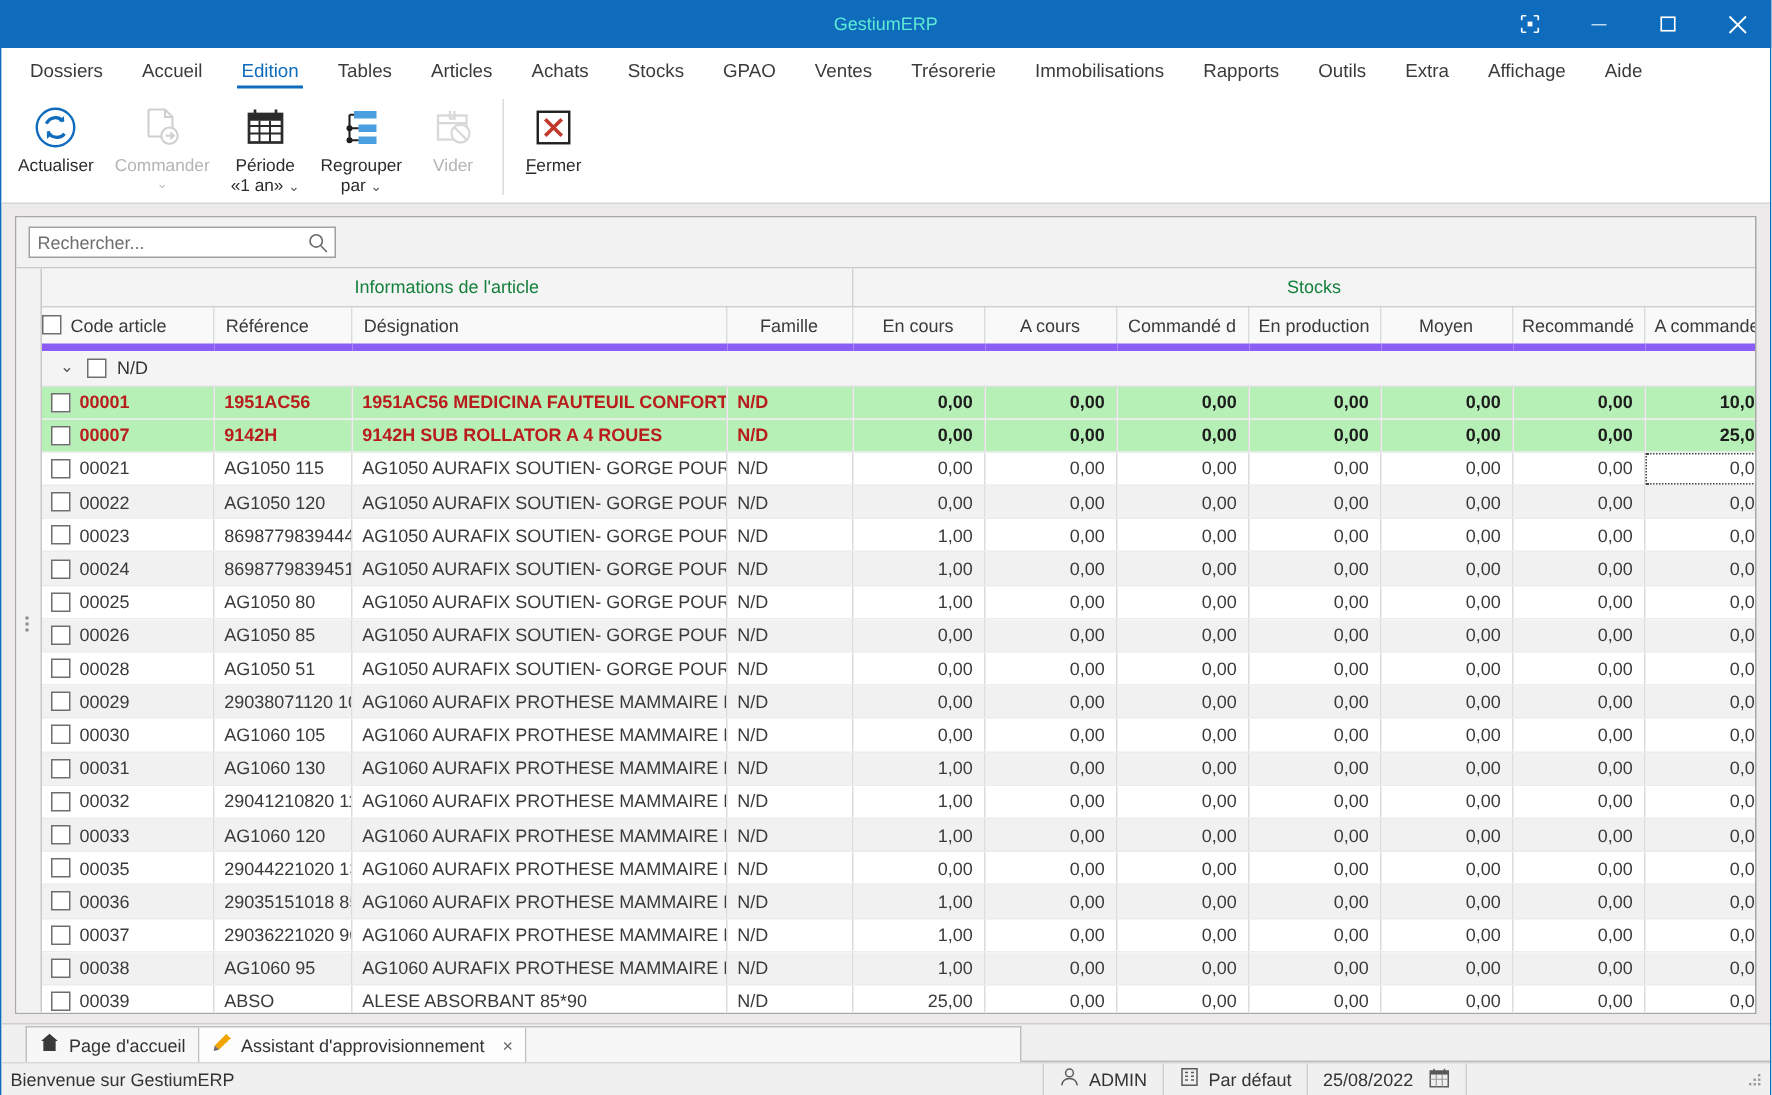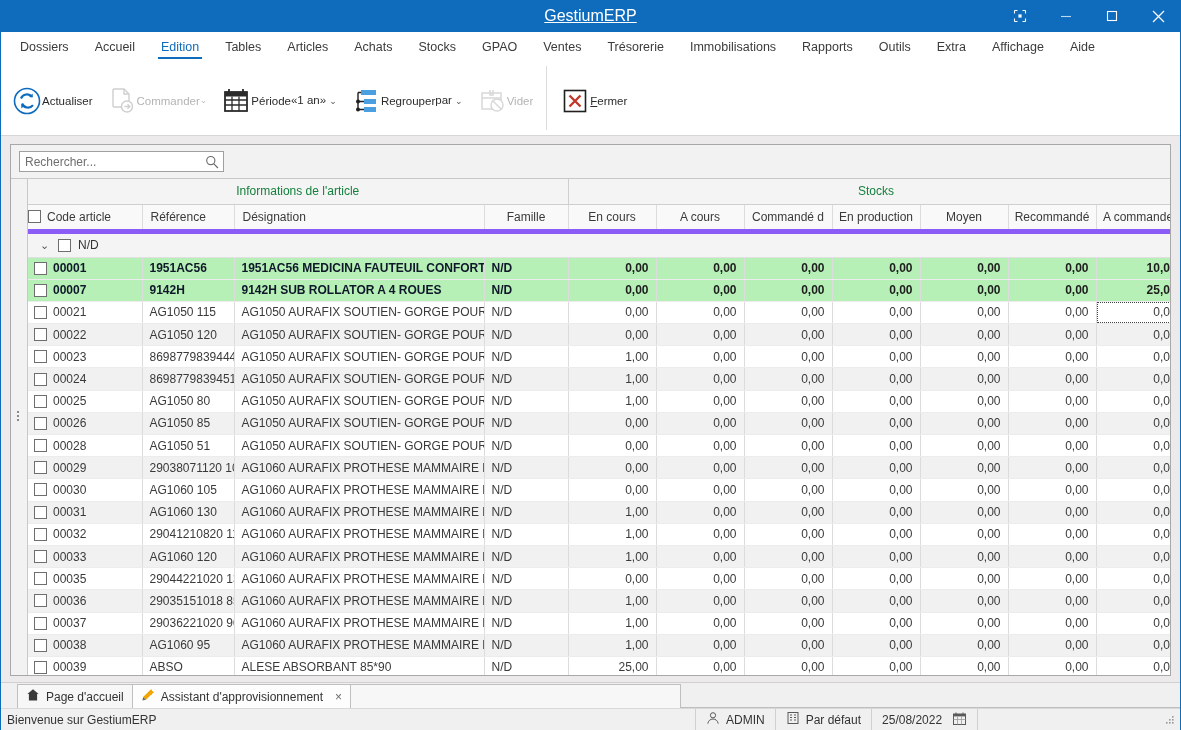--- a/index.html
+++ b/index.html
@@ -10,21 +10,21 @@
     color: #222;
     background: #f0f0f0;
   }
   .app { width:1181px; height:730px; display:flex; flex-direction:column;
          background:#0f6cbd; position:relative; }
 
   
   .titlebar { height:32px; background:#0f6cbd; color:#fff; position:relative;
               display:flex; align-items:center; flex:0 0 32px; }
   .title-text { position:absolute; left:0; right:0; text-align:center;
-                font-size:16px; color:#ffffff; line-height:32px;text-decoration:underline; }
+                font-size:12px; color:#5eead4; line-height:32px; }
   .win-ctrls { margin-left:auto; display:flex; height:32px; z-index:3; }
   .win-btn { width:46px; height:32px; display:flex; align-items:center;
              justify-content:center; color:#fff; }
   .win-btn svg { display:block; }
 
   
   .client { flex:1; background:#ffffff; margin:0 1px 0 1px;
             display:flex; flex-direction:column; overflow:hidden; }
 
   
@@ -34,21 +34,21 @@
           font-size:12.5px; color:#3b3b3b; cursor:default; white-space:nowrap; }
   .mtab.active { color:#0f6cbd; }
   .mtab.active:after { content:""; position:absolute; left:10px; right:10px;
                        bottom:1px; height:2px; background:#0f6cbd; }
 
   
   .ribbon { height:76px; background:#ffffff; border-bottom:1px solid #d6d6d6;
             display:flex; align-items:flex-start; padding:4px 0 0 4px;
             flex:0 0 76px; }
   .rbtn { width:auto; min-width:54px; padding:2px 7px 0 7px; height:70px;
-          display:flex; align-items:center;
+          display:flex; flex-direction:column; align-items:center;
           justify-content:flex-start; cursor:default; }
   .rbtn.disabled { opacity:1; cursor:default; }
   .ricon { height:34px; display:flex; align-items:center; justify-content:center;
            margin-top:2px; }
   .rlabel { font-size:11.5px; color:#2b2b2b; text-align:center;
             line-height:13px; margin-top:3px; white-space:nowrap; }
   .rlabel.dim { color:#b4b4b4; }
   .rsub { font-size:11.5px; color:#2b2b2b; line-height:13px; text-align:center;
           white-space:nowrap; }
   .rsep { width:1px; height:64px; background:#dcdcdc; margin:2px 6px 0 6px; }
@@ -112,21 +112,21 @@
   .exp { width:11px; color:#5a5a5a; font-size:11px; line-height:11px; }
 
   
   tr.dr td { height:22.2px; border-bottom:1px solid #ececec;
              font-size:12px; color:#3a3a3a; }
   tr.dr td.txt { padding-left:7px; text-align:left; }
   tr.dr td.num { padding-right:7px; text-align:right; }
   tr.dr td.chkcell { padding-left:6px; }
   .chkcell-inner { display:flex; align-items:center; gap:6px; }
   tr.dr.alt td { background:#f1f1f1; }
-  tr.dr.hl td { background:#b6f0b6; font-weight:bold; color:#0f172a; }
+  tr.dr.hl td { background:#b6f0b6; font-weight:bold; color:#b91c1c; }
   tr.dr.hl td.num { color:#1d1d1d; }
   td.focus { outline:1px dotted #444; outline-offset:-2px; }
 
   
   .tabstrip { height:26px; flex:0 0 26px; background:#f0f0f0; display:flex;
               align-items:stretch; padding-left:16px;
               border-top:1px solid #d0d0d0; }
   .btab { display:flex; align-items:center; gap:6px; padding:0 8px;
           background:#f7f7f7; border:1px solid #bfbfbf; border-bottom:none;
           font-size:12px; color:#333; margin-top:1px; cursor:default; }

